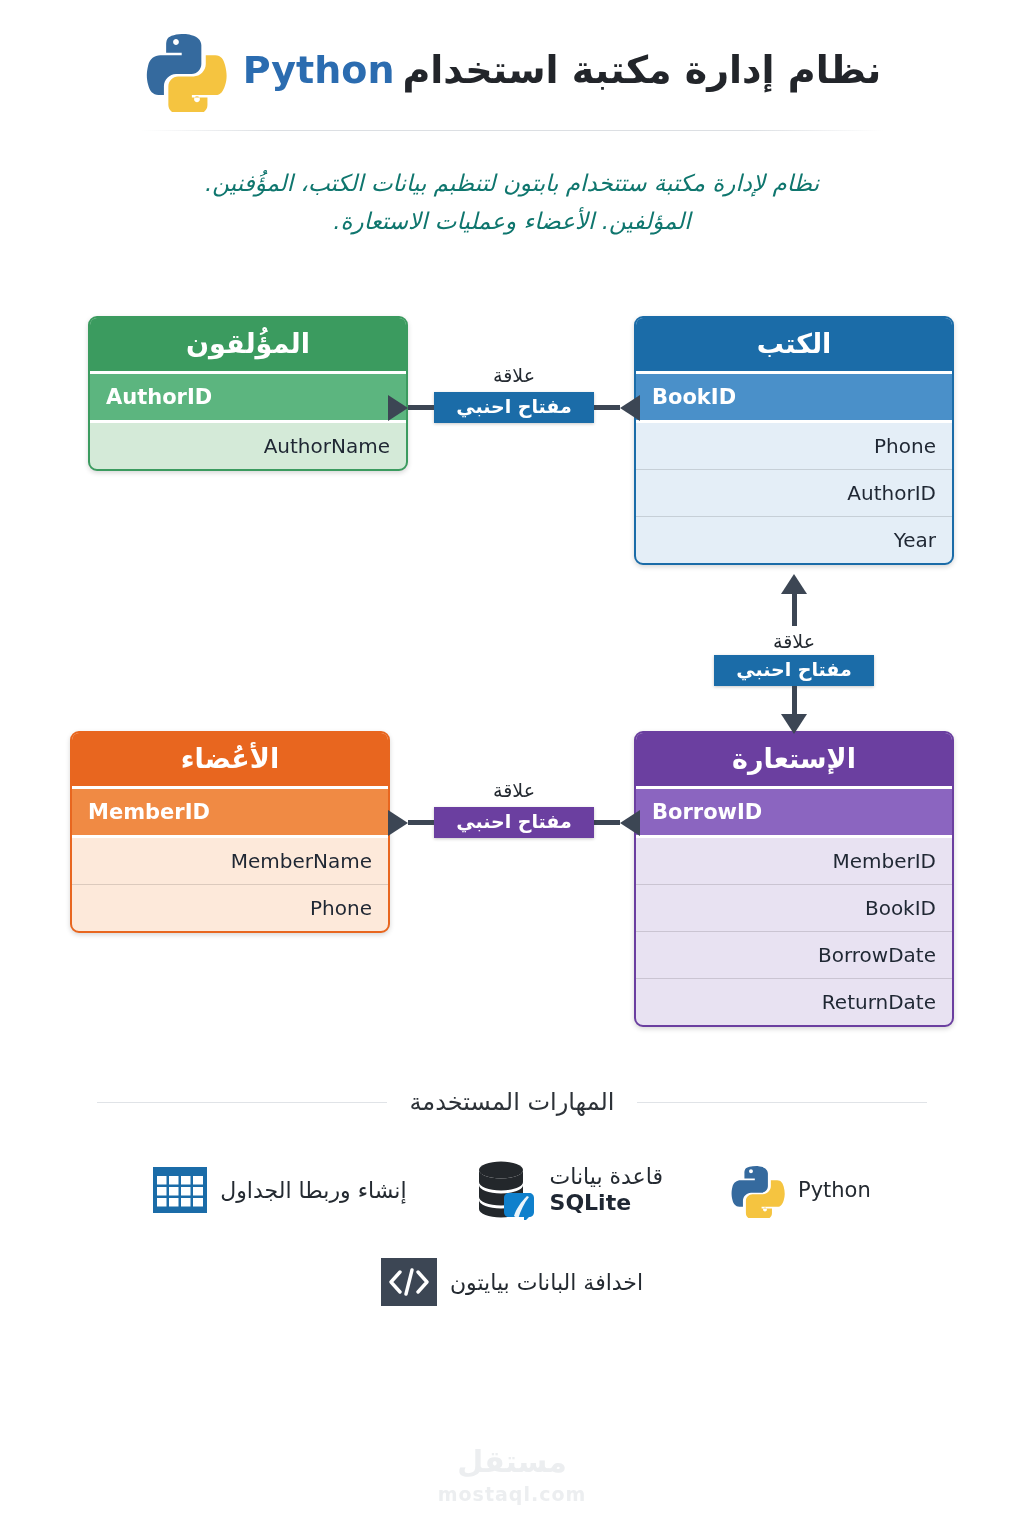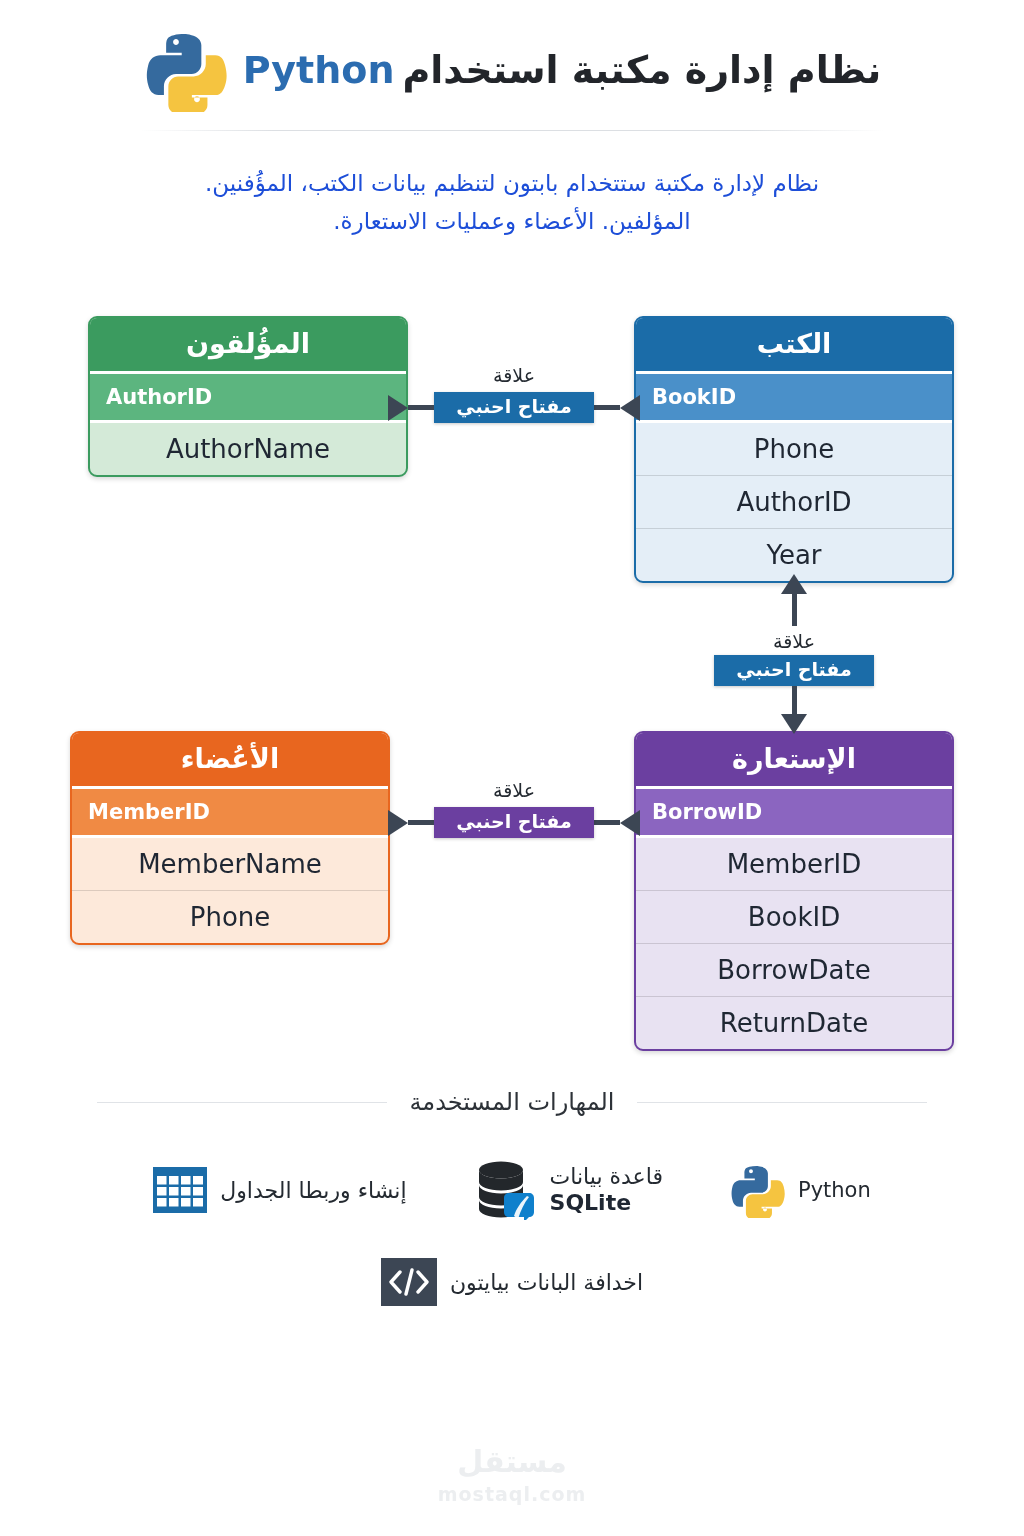--- a/index.html
+++ b/index.html
@@ -31,21 +31,21 @@
     font-size: 38px; font-weight: 700; color: #2b6cb0; white-space: nowrap;
   }
   .rule-top {
     position: absolute; top: 130px; left: 140px; width: 744px; height: 1px;
     background: linear-gradient(to right, rgba(0,0,0,0) 0%, #dcdfe3 18%, #dcdfe3 82%, rgba(0,0,0,0) 100%);
   }
 
   .subtitle {
     position: absolute; top: 165px; left: 190px; width: 644px;
     text-align: center; direction: rtl;
-    font-size: 23px; line-height: 1.65; color: #1d4ed8; font-weight: 400;
+    font-size: 23px; line-height: 1.65; color: #0f766e; font-weight: 400; font-style: italic;
   }
 
   
   .diagram { position: absolute; top: 0; left: 0; width: 1024px; height: 1536px; }
 
   .tbl {
     position: absolute;
     border-radius: 9px;
     overflow: hidden;
     box-shadow: 0 2px 5px rgba(0,0,0,0.16);
@@ -56,22 +56,22 @@
     padding: 10px 8px 12px; line-height: 1.15;
   }
   .tbl-pk {
     font-size: 21px; color: #ffffff; font-weight: 600;
     padding: 11px 16px; direction: ltr; text-align: left;
     border-top: 3px solid #ffffff;
     border-bottom: 3px solid #ffffff;
   }
   .tbl-body { padding: 0; }
   .tbl-row {
-    font-size: 26px; color: #1f2733; font-weight: 400;
-    padding: 11px 16px; direction: ltr; text-align: center;
+    font-size: 20px; color: #1f2733; font-weight: 400;
+    padding: 11px 16px; direction: ltr; text-align: right;
   }
   .tbl-row + .tbl-row { border-top: 1px solid rgba(0,0,0,0.13); }
 
   
   #tbl-authors   { left: 70px;  top: 316px; width: 320px; margin-left: 18px; }
   #tbl-books     { left: 634px; top: 316px; width: 320px; }
   #tbl-members   { left: 70px;  top: 731px; width: 320px; }
   #tbl-borrow    { left: 634px; top: 731px; width: 320px; }
 
   

